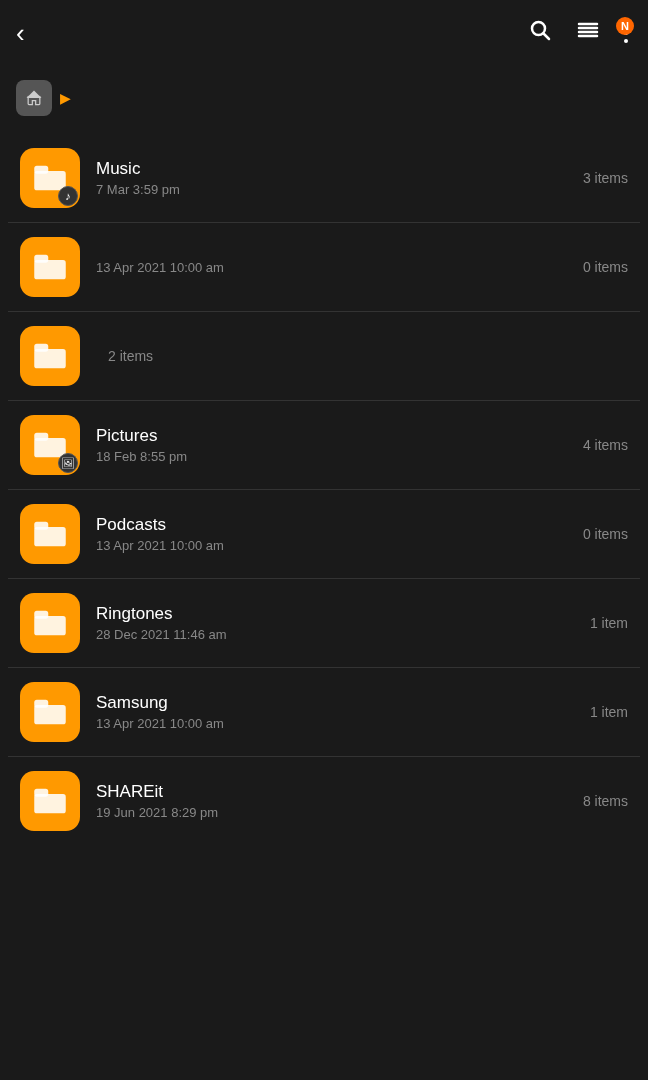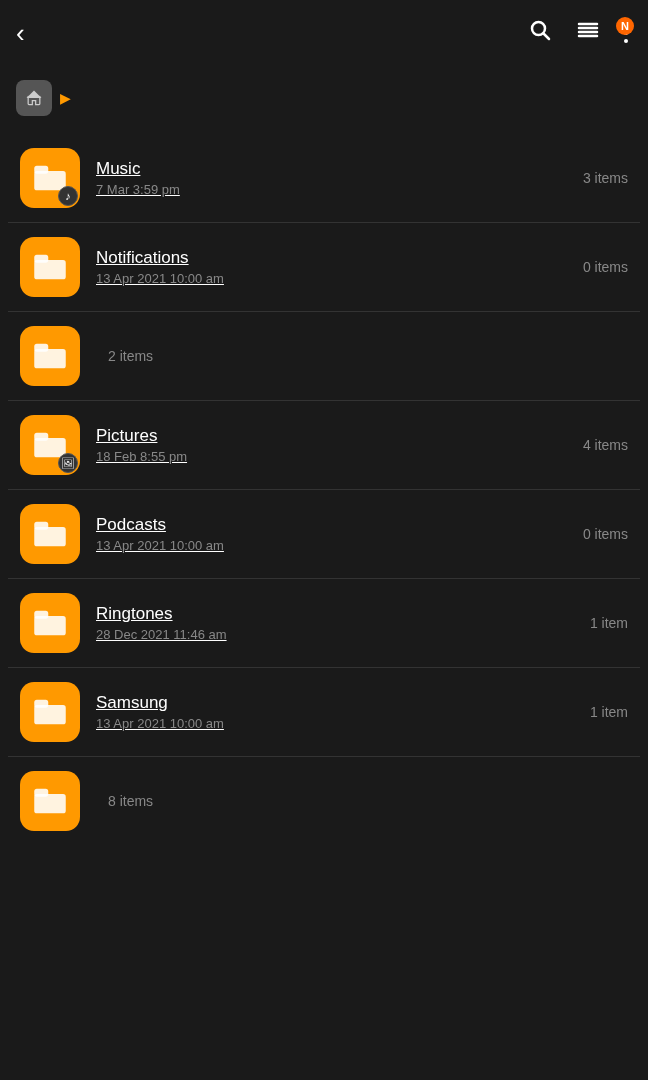--- a/index.html
+++ b/index.html
@@ -141,21 +141,20 @@
       display: flex;
       align-items: center;
       justify-content: center;
       font-size: 11px;
       border: 1px solid #555;
     }
 
     .folder-info {
       flex: 1;
       min-width: 0;
-      text-decoration: underline;
     }
 
     .folder-name {
       font-size: 17px;
       font-weight: 500;
       color: #ffffff;
       margin-bottom: 3px;
     }
 
     .folder-date {
@@ -276,21 +275,20 @@
     <div class="folder-item">
       <div class="folder-icon-wrapper">
         <div class="folder-icon-bg">
           <svg viewBox="0 0 40 32" width="36" height="28">
             <rect x="2" y="8" width="36" height="22" rx="3" fill="rgba(255,255,255,0.88)"></rect>
             <rect x="2" y="2" width="16" height="9" rx="3" fill="rgba(255,255,255,0.88)"></rect>
           </svg>
         </div>
       </div>
       <div class="folder-info">
-        <div class="folder-name">Notifications</div>
         <div class="folder-date">13 Apr 2021 10:00 am</div>
       </div>
       <div class="folder-count">0 items</div>
     </div>
     <div class="folder-item">
       <div class="folder-icon-wrapper">
         <div class="folder-icon-bg">
           <svg viewBox="0 0 40 32" width="36" height="28">
             <rect x="2" y="8" width="36" height="22" rx="3" fill="rgba(255,255,255,0.88)"></rect>
             <rect x="2" y="2" width="16" height="9" rx="3" fill="rgba(255,255,255,0.88)"></rect>
@@ -362,15 +360,19 @@
     </div>
     <div class="folder-item">
       <div class="folder-icon-wrapper">
         <div class="folder-icon-bg">
           <svg viewBox="0 0 40 32" width="36" height="28">
             <rect x="2" y="8" width="36" height="22" rx="3" fill="rgba(255,255,255,0.88)"></rect>
             <rect x="2" y="2" width="16" height="9" rx="3" fill="rgba(255,255,255,0.88)"></rect>
           </svg>
         </div>
       </div>
+      <div class="folder-info">
+        <div class="folder-name">SHAREit</div>
+        <div class="folder-date">19 Jun 2021 8:29 pm</div>
+      </div>
       <div class="folder-count">8 items</div>
     </div>
   </div>
 
 </body></html>

